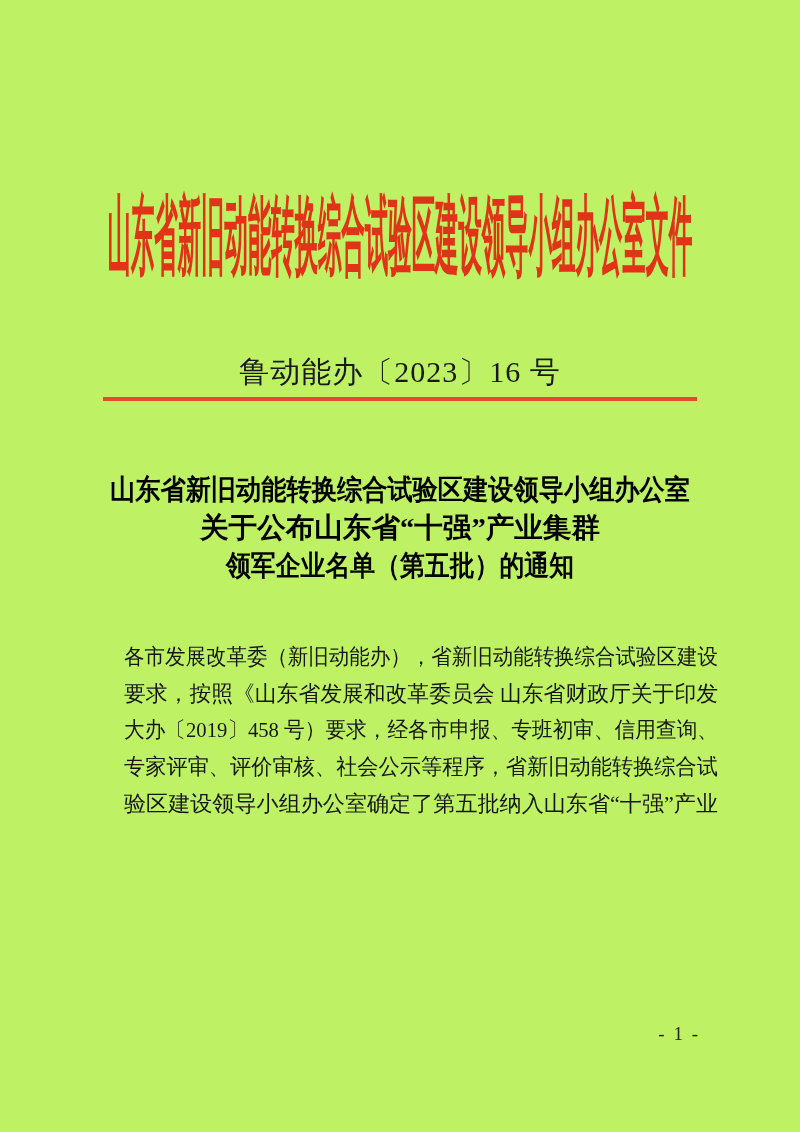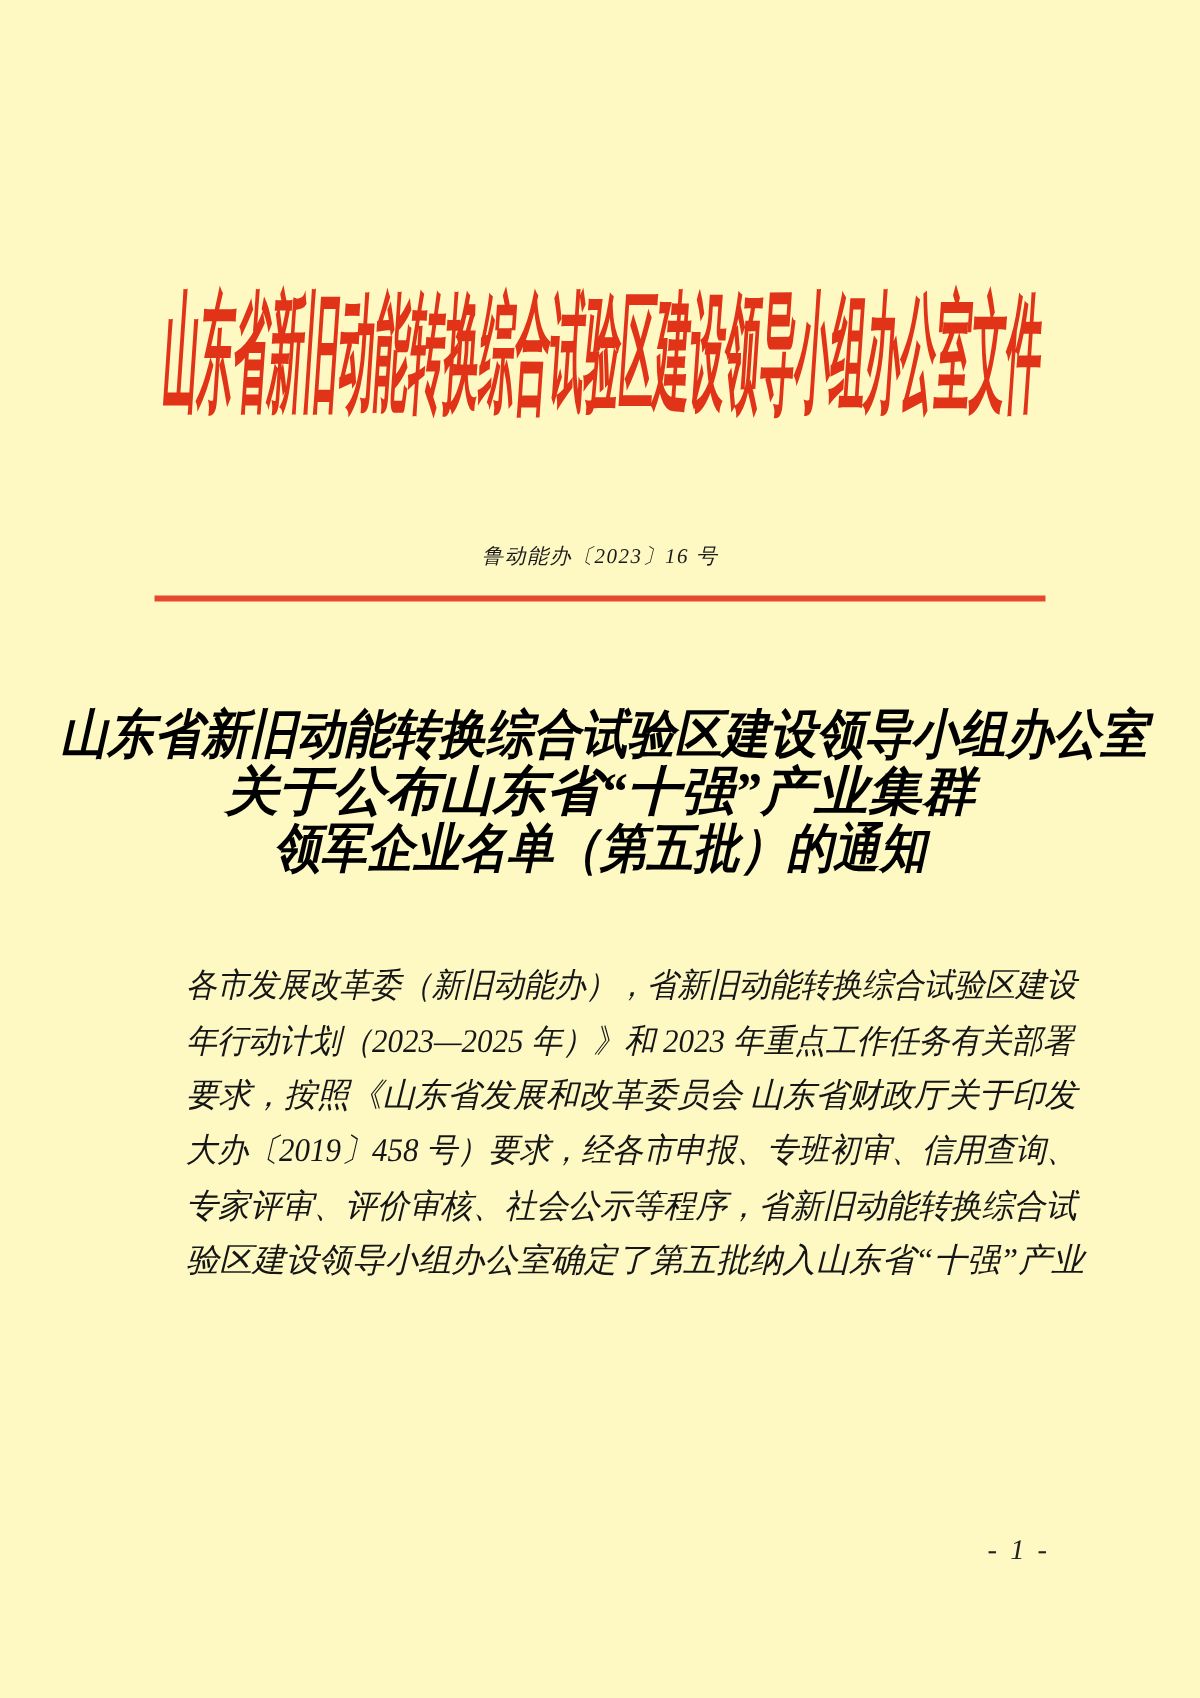--- a/index.html
+++ b/index.html
@@ -4,25 +4,24 @@
 <style>
   html, body {
     margin: 0;
     padding: 0;
     background: #ffffff;
   }
   .page {
     position: relative;
     width: 800px;
     height: 1132px;
-    background: #fef9c3;
+    background: #bef264;
     overflow: hidden;
     font-family: "Liberation Serif", "DejaVu Serif", serif;
     color: #1a1a1a;
-    font-style: italic;
   }
 
   
   .letterhead {
     position: absolute;
     top: 186px;
     left: 0;
     width: 800px;
     height: 100px;
     display: flex;
@@ -40,21 +39,21 @@
     letter-spacing: 0px;
   }
 
   
   .doc-number {
     position: absolute;
     top: 358px;
     left: 0;
     width: 800px;
     text-align: center;
-    font-size: 14px;
+    font-size: 30px;
     line-height: 28px;
     letter-spacing: 1px;
     color: #1a1a1a;
   }
 
   
   .red-rule {
     position: absolute;
     top: 397px;
     left: 103px;
@@ -65,21 +64,21 @@
 
   
   .notice-title {
     position: absolute;
     top: 471px;
     left: 0;
     width: 800px;
     text-align: center;
     font-weight: 700;
     color: #000000;
-    font-size: 35px;
+    font-size: 28px;
   }
   .notice-title .title-line {
     height: 38px;
     line-height: 38px;
   }
   .notice-title .fit-text {
     display: inline-block;
     white-space: nowrap;
     transform-origin: center center;
   }
@@ -144,23 +143,20 @@
     <div class="title-line">
       <span class="fit-text" style="transform: scale(0.8878, 1);">领军企业名单（第五批）的通知</span>
     </div>
   </div>
 
   <div class="body-text">
     <div class="body-line">
       <span class="fit-text" style="transform: scale(0.931, 1);">各市发展改革委（新旧动能办），省新旧动能转换综合试验区建设</span>
     </div>
     <div class="body-line">
-      <span class="fit-text" style="transform: scale(0.9391, 1);">年行动计划（2023—2025 年）》和 2023 年重点工作任务有关部署</span>
-    </div>
-    <div class="body-line">
       <span class="fit-text" style="transform: scale(0.9908, 1);">要求，按照《山东省发展和改革委员会 山东省财政厅关于印发</span>
     </div>
     <div class="body-line">
       <span class="fit-text" style="transform: scale(0.9391, 1);">大办〔2019〕458 号）要求，经各市申报、专班初审、信用查询、</span>
     </div>
     <div class="body-line">
       <span class="fit-text" style="transform: scale(0.9643, 1);">专家评审、评价审核、社会公示等程序，省新旧动能转换综合试</span>
     </div>
     <div class="body-line">
       <span class="fit-text" style="transform: scale(1.0042, 1);">验区建设领导小组办公室确定了第五批纳入山东省“十强”产业</span>

